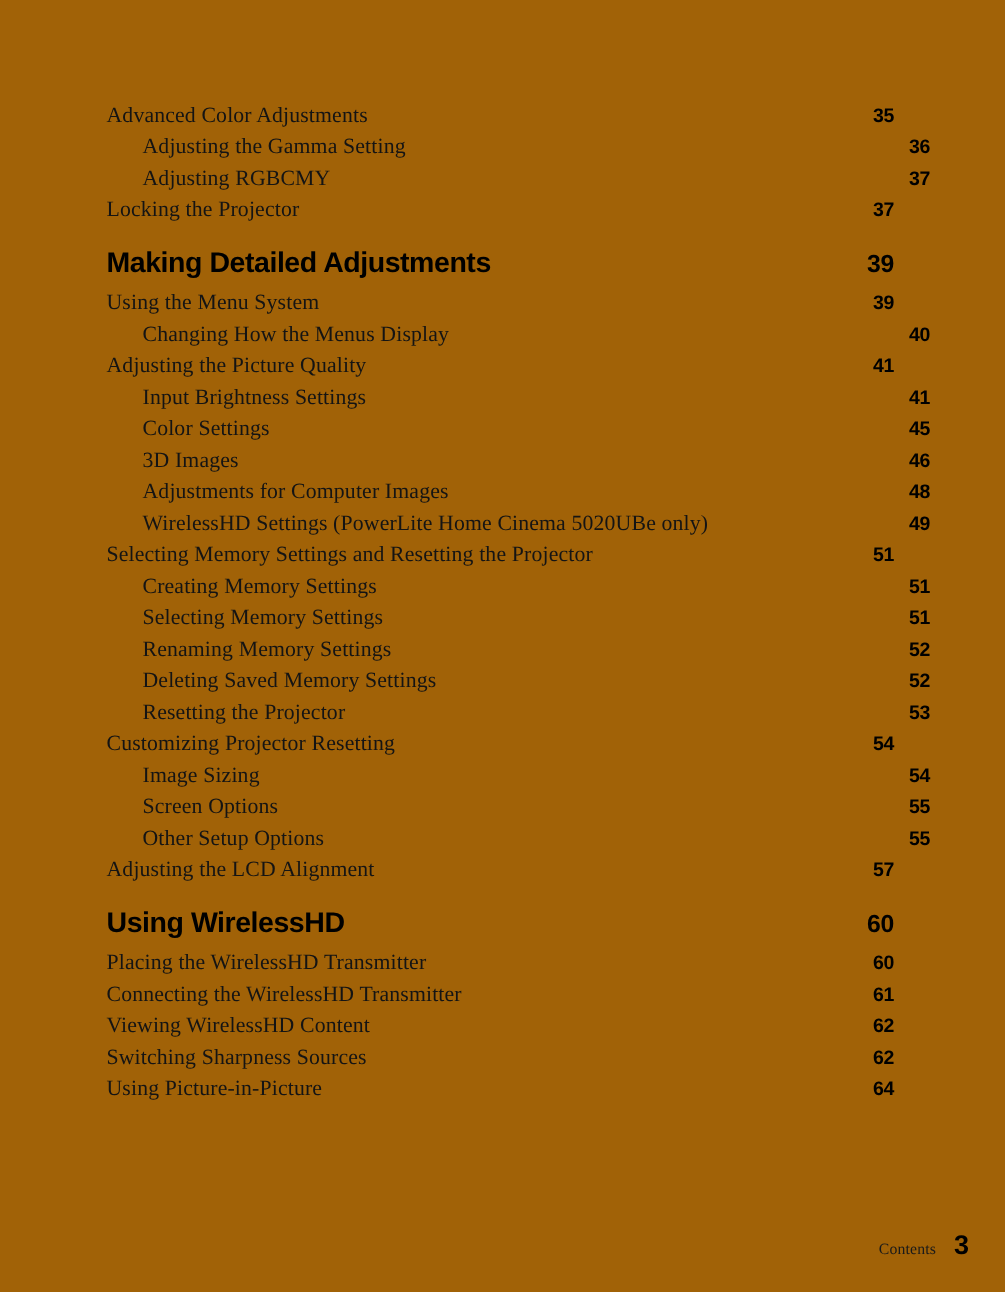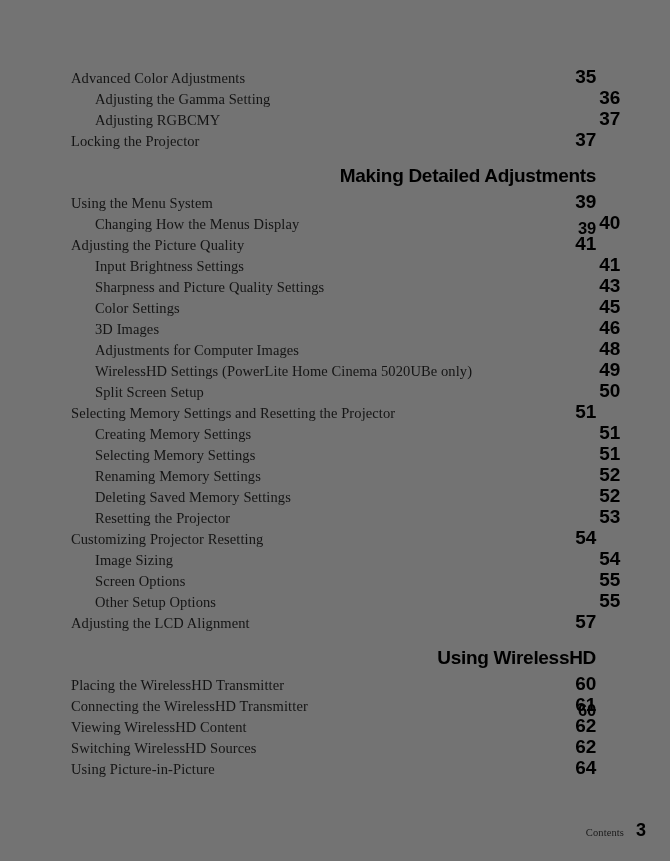--- a/index.html
+++ b/index.html
@@ -17,21 +17,21 @@
     color: #000000;
     -webkit-font-smoothing: antialiased;
   }
 
   #toc-page {
     position: absolute;
     left: 0;
     top: 0;
     width: 670px;
     height: 861px;
-    background: #737373;
+    background: #a16207;
   }
 
   #toc-list {
     position: absolute;
     left: 71px;
     top: 66px;
     width: 525px;
   }
 
   .toc-row {
@@ -54,36 +54,35 @@
   .toc-filler {
     flex: 1 1 auto;
     min-width: 6px;
   }
 
   .toc-page-num {
     flex: 0 0 auto;
     text-align: right;
     font-family: "Liberation Sans", "DejaVu Sans", sans-serif;
     font-weight: bold;
-    font-size: 19px;
+    font-size: 13px;
     color: #000;
     letter-spacing: -0.2px;
   }
 
   
   .level-2 {
     padding-left: 24px;
   }
 
   
   .toc-row.section {
     height: 41px;
     line-height: 52px;
-    align-items: flex-end;
-    flex-direction: column;
+    align-items: flex-start;
   }
   .toc-row.section .toc-title {
     font-family: "Liberation Sans", "DejaVu Sans", sans-serif;
     font-weight: bold;
     font-size: 19px;
     letter-spacing: -0.3px;
     color: #000;
   }
   .toc-row.section .toc-page-num {
     font-size: 16.5px;
@@ -157,48 +156,38 @@
         <span class="toc-title">Adjusting the Picture Quality</span>
         <span class="toc-filler"></span>
         <span class="toc-page-num">41</span>
       </div>
       <div class="toc-row level-2">
         <span class="toc-title">Input Brightness Settings</span>
         <span class="toc-filler"></span>
         <span class="toc-page-num">41</span>
       </div>
       <div class="toc-row level-2">
-        <span class="toc-title">Sharpness and Picture Quality Settings</span>
-        <span class="toc-filler"></span>
-        <span class="toc-page-num">43</span>
-      </div>
-      <div class="toc-row level-2">
         <span class="toc-title">Color Settings</span>
         <span class="toc-filler"></span>
         <span class="toc-page-num">45</span>
       </div>
       <div class="toc-row level-2">
         <span class="toc-title">3D Images</span>
         <span class="toc-filler"></span>
         <span class="toc-page-num">46</span>
       </div>
       <div class="toc-row level-2">
         <span class="toc-title">Adjustments for Computer Images</span>
         <span class="toc-filler"></span>
         <span class="toc-page-num">48</span>
       </div>
       <div class="toc-row level-2">
         <span class="toc-title">WirelessHD Settings (PowerLite Home Cinema 5020UBe only)</span>
         <span class="toc-filler"></span>
         <span class="toc-page-num">49</span>
-      </div>
-      <div class="toc-row level-2">
-        <span class="toc-title">Split Screen Setup</span>
-        <span class="toc-filler"></span>
-        <span class="toc-page-num">50</span>
       </div>
       <div class="toc-row">
         <span class="toc-title">Selecting Memory Settings and Resetting the Projector</span>
         <span class="toc-filler"></span>
         <span class="toc-page-num">51</span>
       </div>
       <div class="toc-row level-2">
         <span class="toc-title">Creating Memory Settings</span>
         <span class="toc-filler"></span>
         <span class="toc-page-num">51</span>
@@ -262,21 +251,21 @@
         <span class="toc-title">Connecting the WirelessHD Transmitter</span>
         <span class="toc-filler"></span>
         <span class="toc-page-num">61</span>
       </div>
       <div class="toc-row">
         <span class="toc-title">Viewing WirelessHD Content</span>
         <span class="toc-filler"></span>
         <span class="toc-page-num">62</span>
       </div>
       <div class="toc-row">
-        <span class="toc-title">Switching WirelessHD Sources</span>
+        <span class="toc-title">Switching Sharpness Sources</span>
         <span class="toc-filler"></span>
         <span class="toc-page-num">62</span>
       </div>
       <div class="toc-row">
         <span class="toc-title">Using Picture-in-Picture</span>
         <span class="toc-filler"></span>
         <span class="toc-page-num">64</span>
       </div>
     </div>
 

